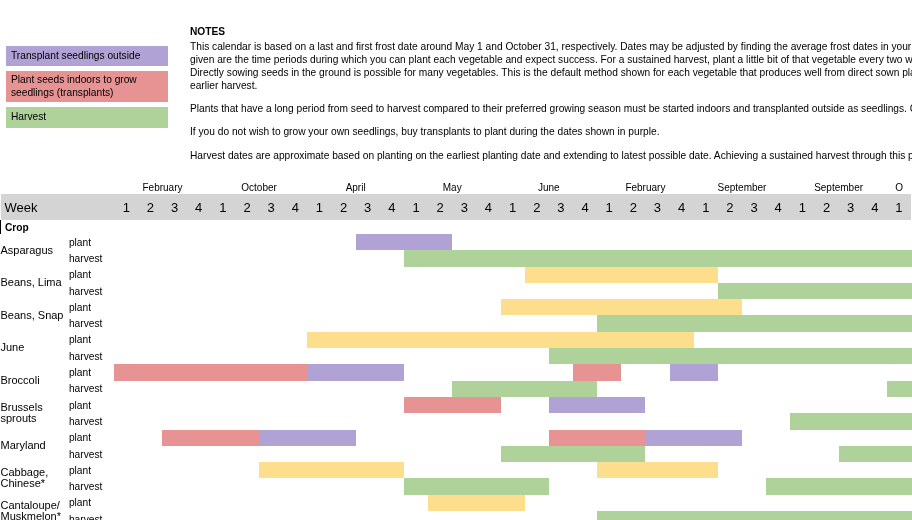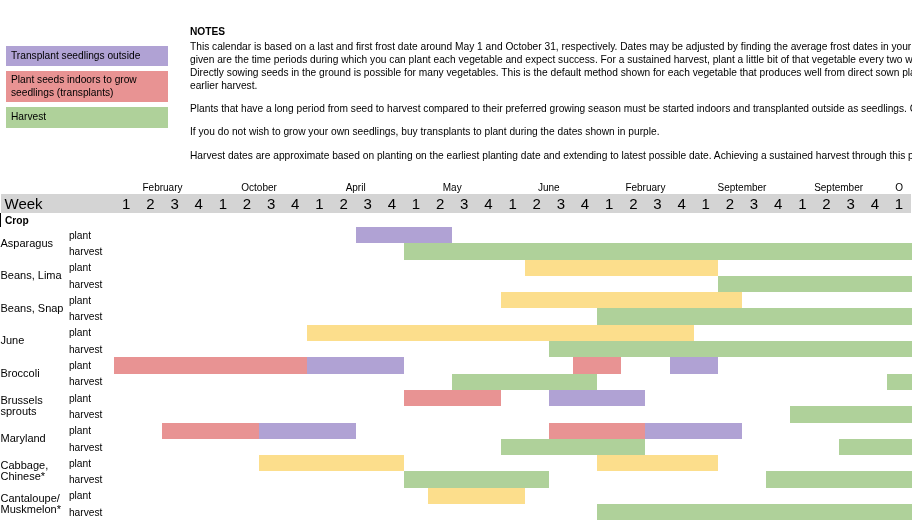--- a/index.html
+++ b/index.html
@@ -48,21 +48,21 @@
     font-size: 10.2px;
   }
   #cal td, #cal th { padding: 0; border: 0; }
 
   .c-crop  { width: 68px; }
   .c-type  { width: 45px; }
   .c-wk    { width: 24px; }
 
   
   tr.hdr-month td { height: 14px; font-weight: normal; text-align: center; font-size: 10px; }
-  tr.hdr-week  td { height: 19px; background: #d4d4d4; text-align: center; font-size: 15px; }
+  tr.hdr-week  td { height: 26px; background: #d4d4d4; text-align: center; font-size: 13px; }
   tr.hdr-crop  td { height: 14px; font-weight: bold; font-size: 10.2px; }
 
   .month-cell { border-bottom: 1px solid #000; }
   .hdr-left   { border-bottom: 1px solid #000; }
 
   
   .msep { border-left: 1.6px solid #808080; }
   .gridstart { border-left: 1.6px solid #000; }
 
   

